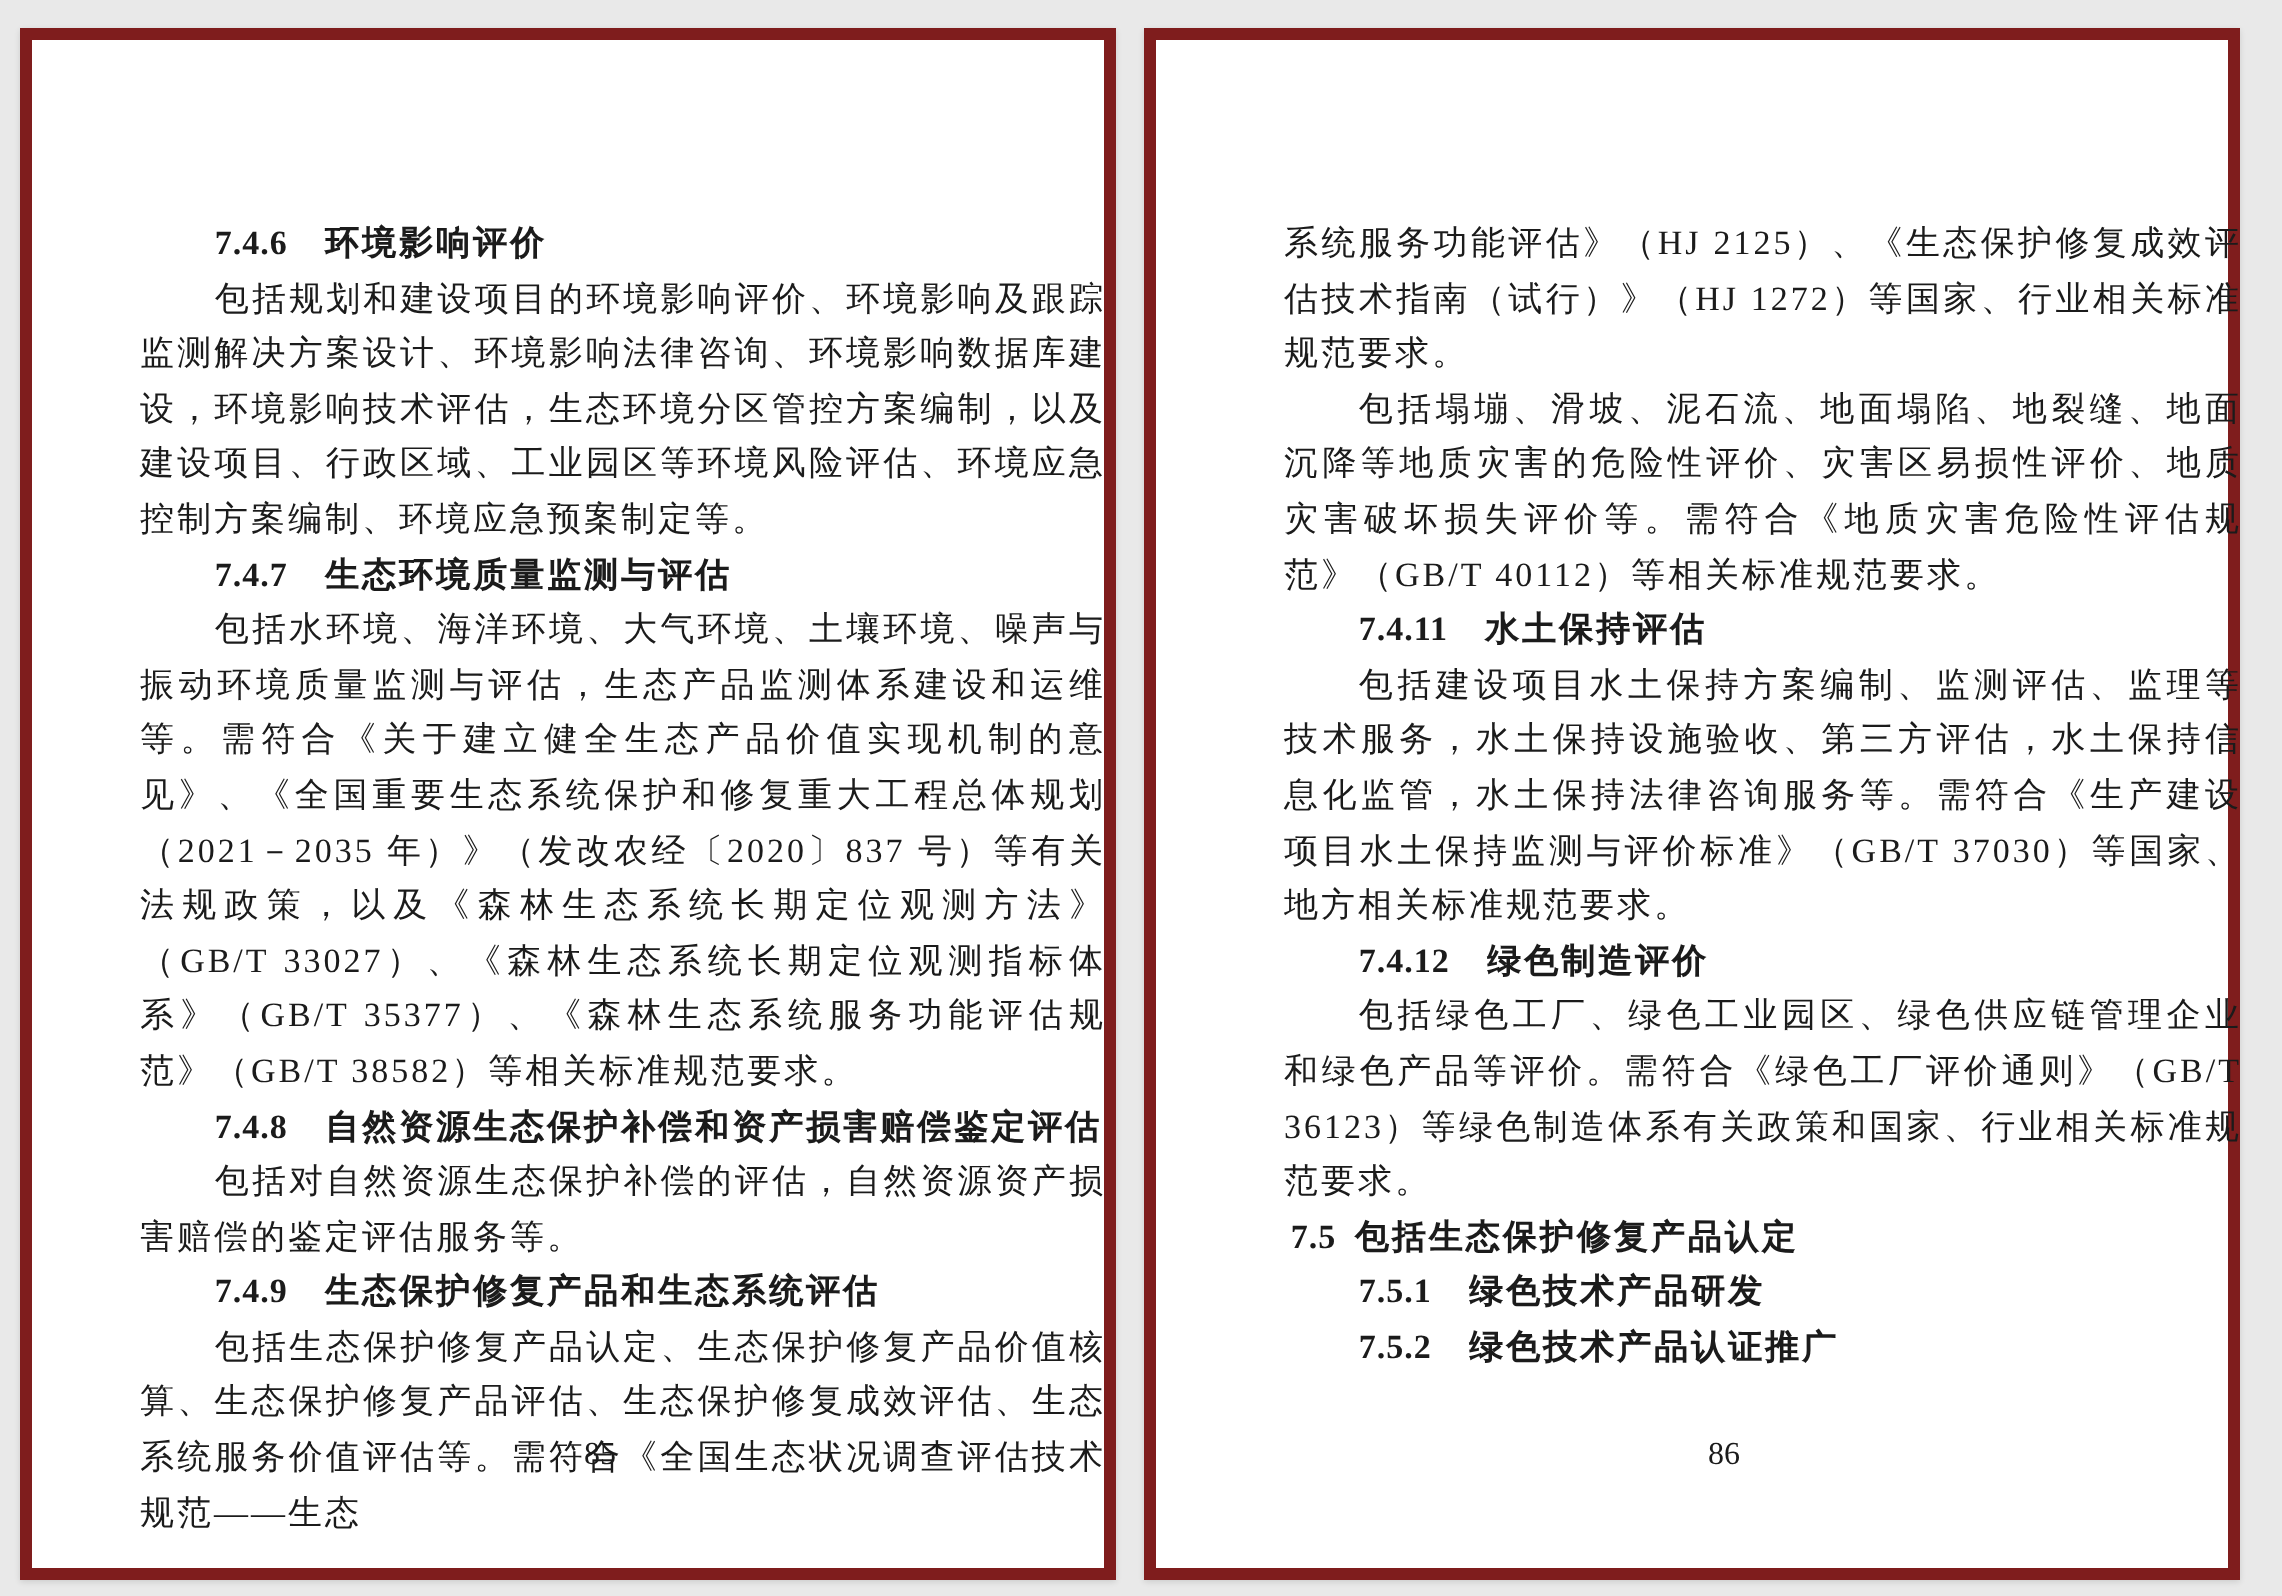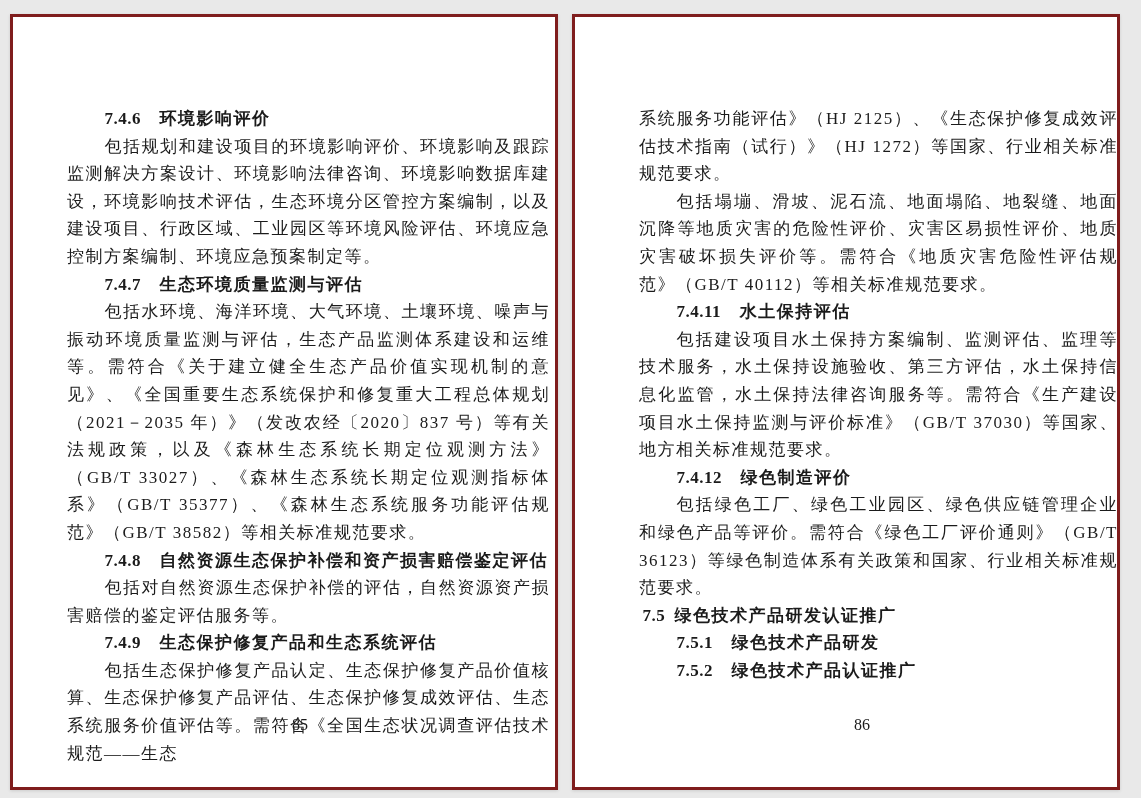--- a/index.html
+++ b/index.html
@@ -8,21 +8,21 @@
     background:#e9e9e9;
     position:relative;
     overflow:hidden;
     font-family:"Liberation Serif","DejaVu Serif",serif;
   }
   .page{
     position:absolute;
     top:14px;
     width:548px;height:776px;
     background:#ffffff;
-    border:3px solid #7f1d1d;
+    border:6px solid #7f1d1d;
     box-sizing:border-box;
     box-shadow:0 1px 3px rgba(0,0,0,0.12);
   }
   #page-left{left:10px;}
   #page-right{left:572px;}
   .content{
     position:absolute;
     top:88px;
     color:#1b1b1b;
     font-size:17px;
@@ -81,18 +81,18 @@
 </div>
 
 <div class="page" id="page-right">
   <div class="content">
     <p class="para cont">系统服务功能评估》（HJ 2125）、《生态保护修复成效评估技术指南（试行）》（HJ 1272）等国家、行业相关标准规范要求。</p>
     <p class="para">包括塌塴、滑坡、泥石流、地面塌陷、地裂缝、地面沉降等地质灾害的危险性评价、灾害区易损性评价、地质灾害破坏损失评价等。需符合《地质灾害危险性评估规范》（GB/T 40112）等相关标准规范要求。</p>
     <h3 class="heading"><span class="num">7.4.11</span><span>水土保持评估</span></h3>
     <p class="para">包括建设项目水土保持方案编制、监测评估、监理等技术服务，水土保持设施验收、第三方评估，水土保持信息化监管，水土保持法律咨询服务等。需符合《生产建设项目水土保持监测与评价标准》（GB/T 37030）等国家、地方相关标准规范要求。</p>
     <h3 class="heading"><span class="num">7.4.12</span><span>绿色制造评价</span></h3>
     <p class="para">包括绿色工厂、绿色工业园区、绿色供应链管理企业和绿色产品等评价。需符合《绿色工厂评价通则》（GB/T 36123）等绿色制造体系有关政策和国家、行业相关标准规范要求。</p>
-    <h2 class="heading-l2"><span class="num">7.5</span><span>绿色技术产品研发认证推广</span></h2>
+    <h2 class="heading-l2"><span class="num">7.5</span><span>包括生态保护修复产品认定</span></h2>
     <h3 class="heading"><span class="num">7.5.1</span><span>绿色技术产品研发</span></h3>
     <h3 class="heading"><span class="num">7.5.2</span><span>绿色技术产品认证推广</span></h3>
   </div>
   <div class="pagenum">86</div>
 </div>
 
 </body></html>

